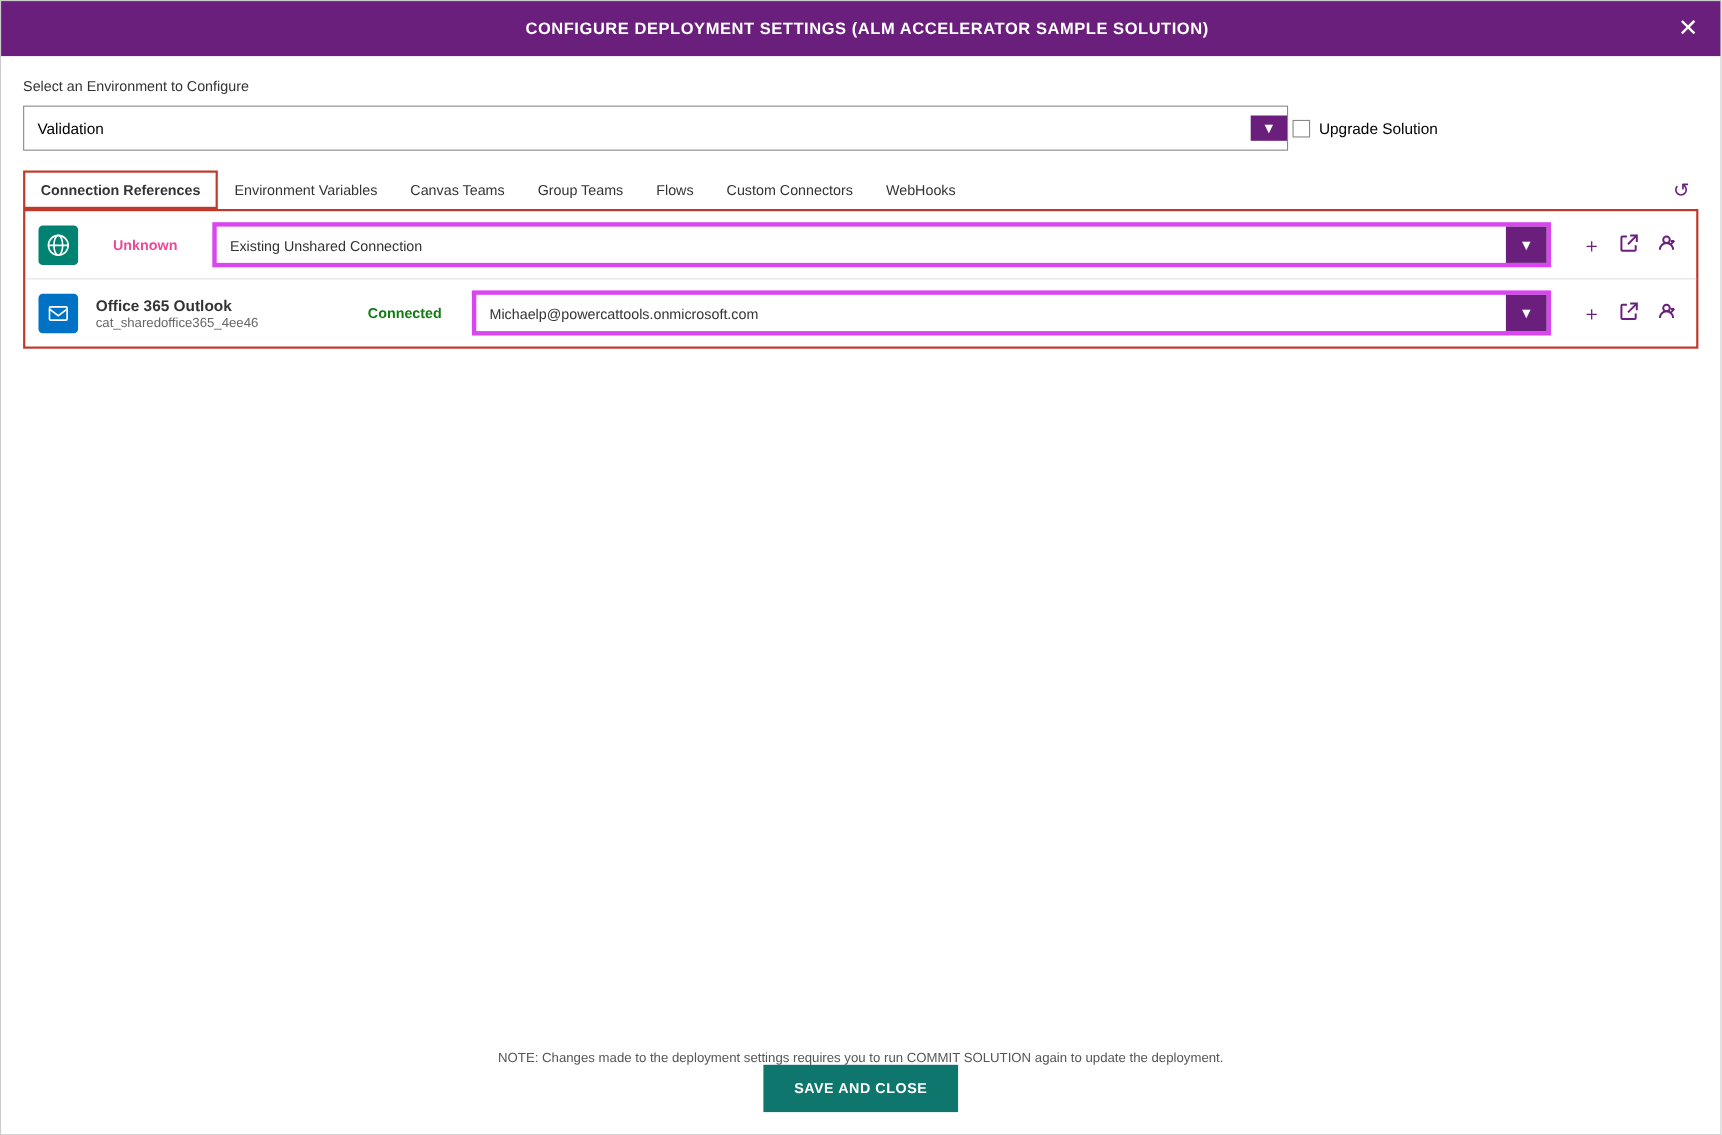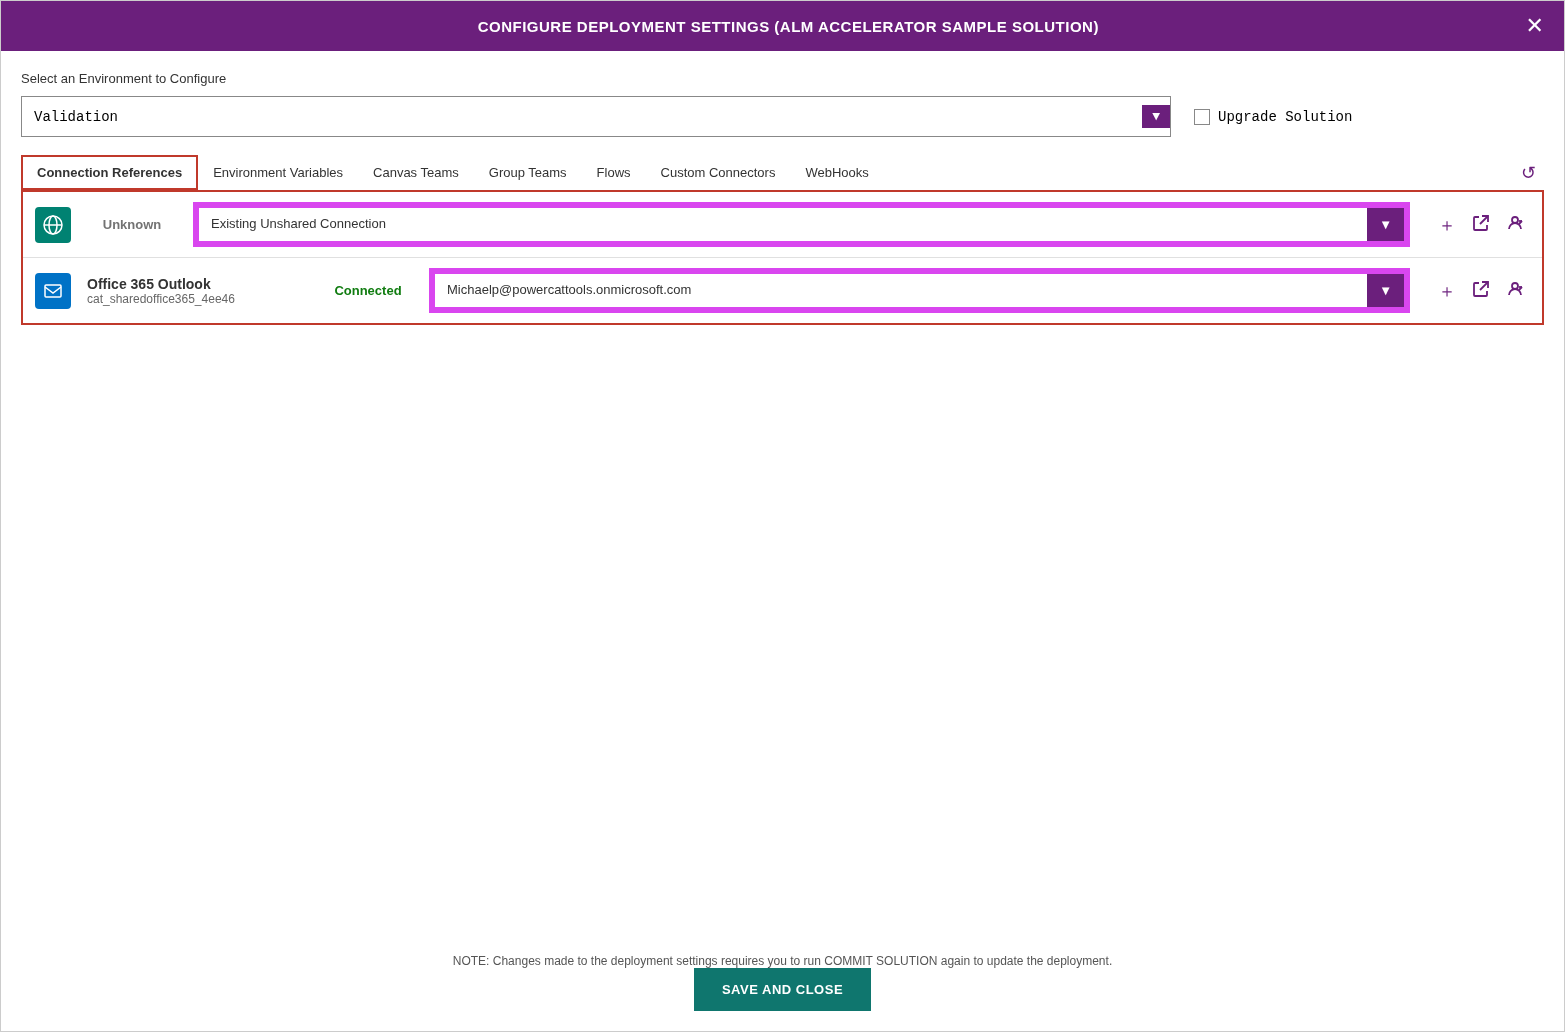--- a/index.html
+++ b/index.html
@@ -52,23 +52,22 @@
       flex-direction: column;
     }
     .section-label {
       font-size: 13px;
       color: #333;
       margin-bottom: 10px;
     }
     .env-select-row {
       display: flex;
       align-items: center;
-      gap: 23px;
+      gap: 4px;
       margin-bottom: 18px;
-      font-family: Liberation Mono, monospace;
     }
     .env-dropdown {
       flex: 1;
       max-width: 1150px;
       border: 1px solid #888;
       padding: 8px 12px;
       font-size: 14px;
       display: flex;
       align-items: center;
       justify-content: space-between;
@@ -166,27 +165,27 @@
     .conn-key {
       font-size: 12px;
       color: #666;
     }
     .conn-status {
       min-width: 90px;
       font-size: 13px;
       font-weight: 600;
       text-align: center;
     }
-    .conn-status.unknown { color: #737373; }
+    .conn-status.unknown { color: #ec4899; }
     .conn-status.connected { color: #107c10; }
     .conn-select-wrap {
       flex: 1;
       display: flex;
-      align-items: flex-start;
-      border: 6px solid #d946ef;
+      align-items: flex-end;
+      border: 4px solid #d946ef;
       background: #fff;
       gap: 36px;
     }
     .conn-select-text {
       flex: 1;
       padding: 8px 12px;
       font-size: 13px;
       color: #333;
     }
     .conn-dropdown-btn {

